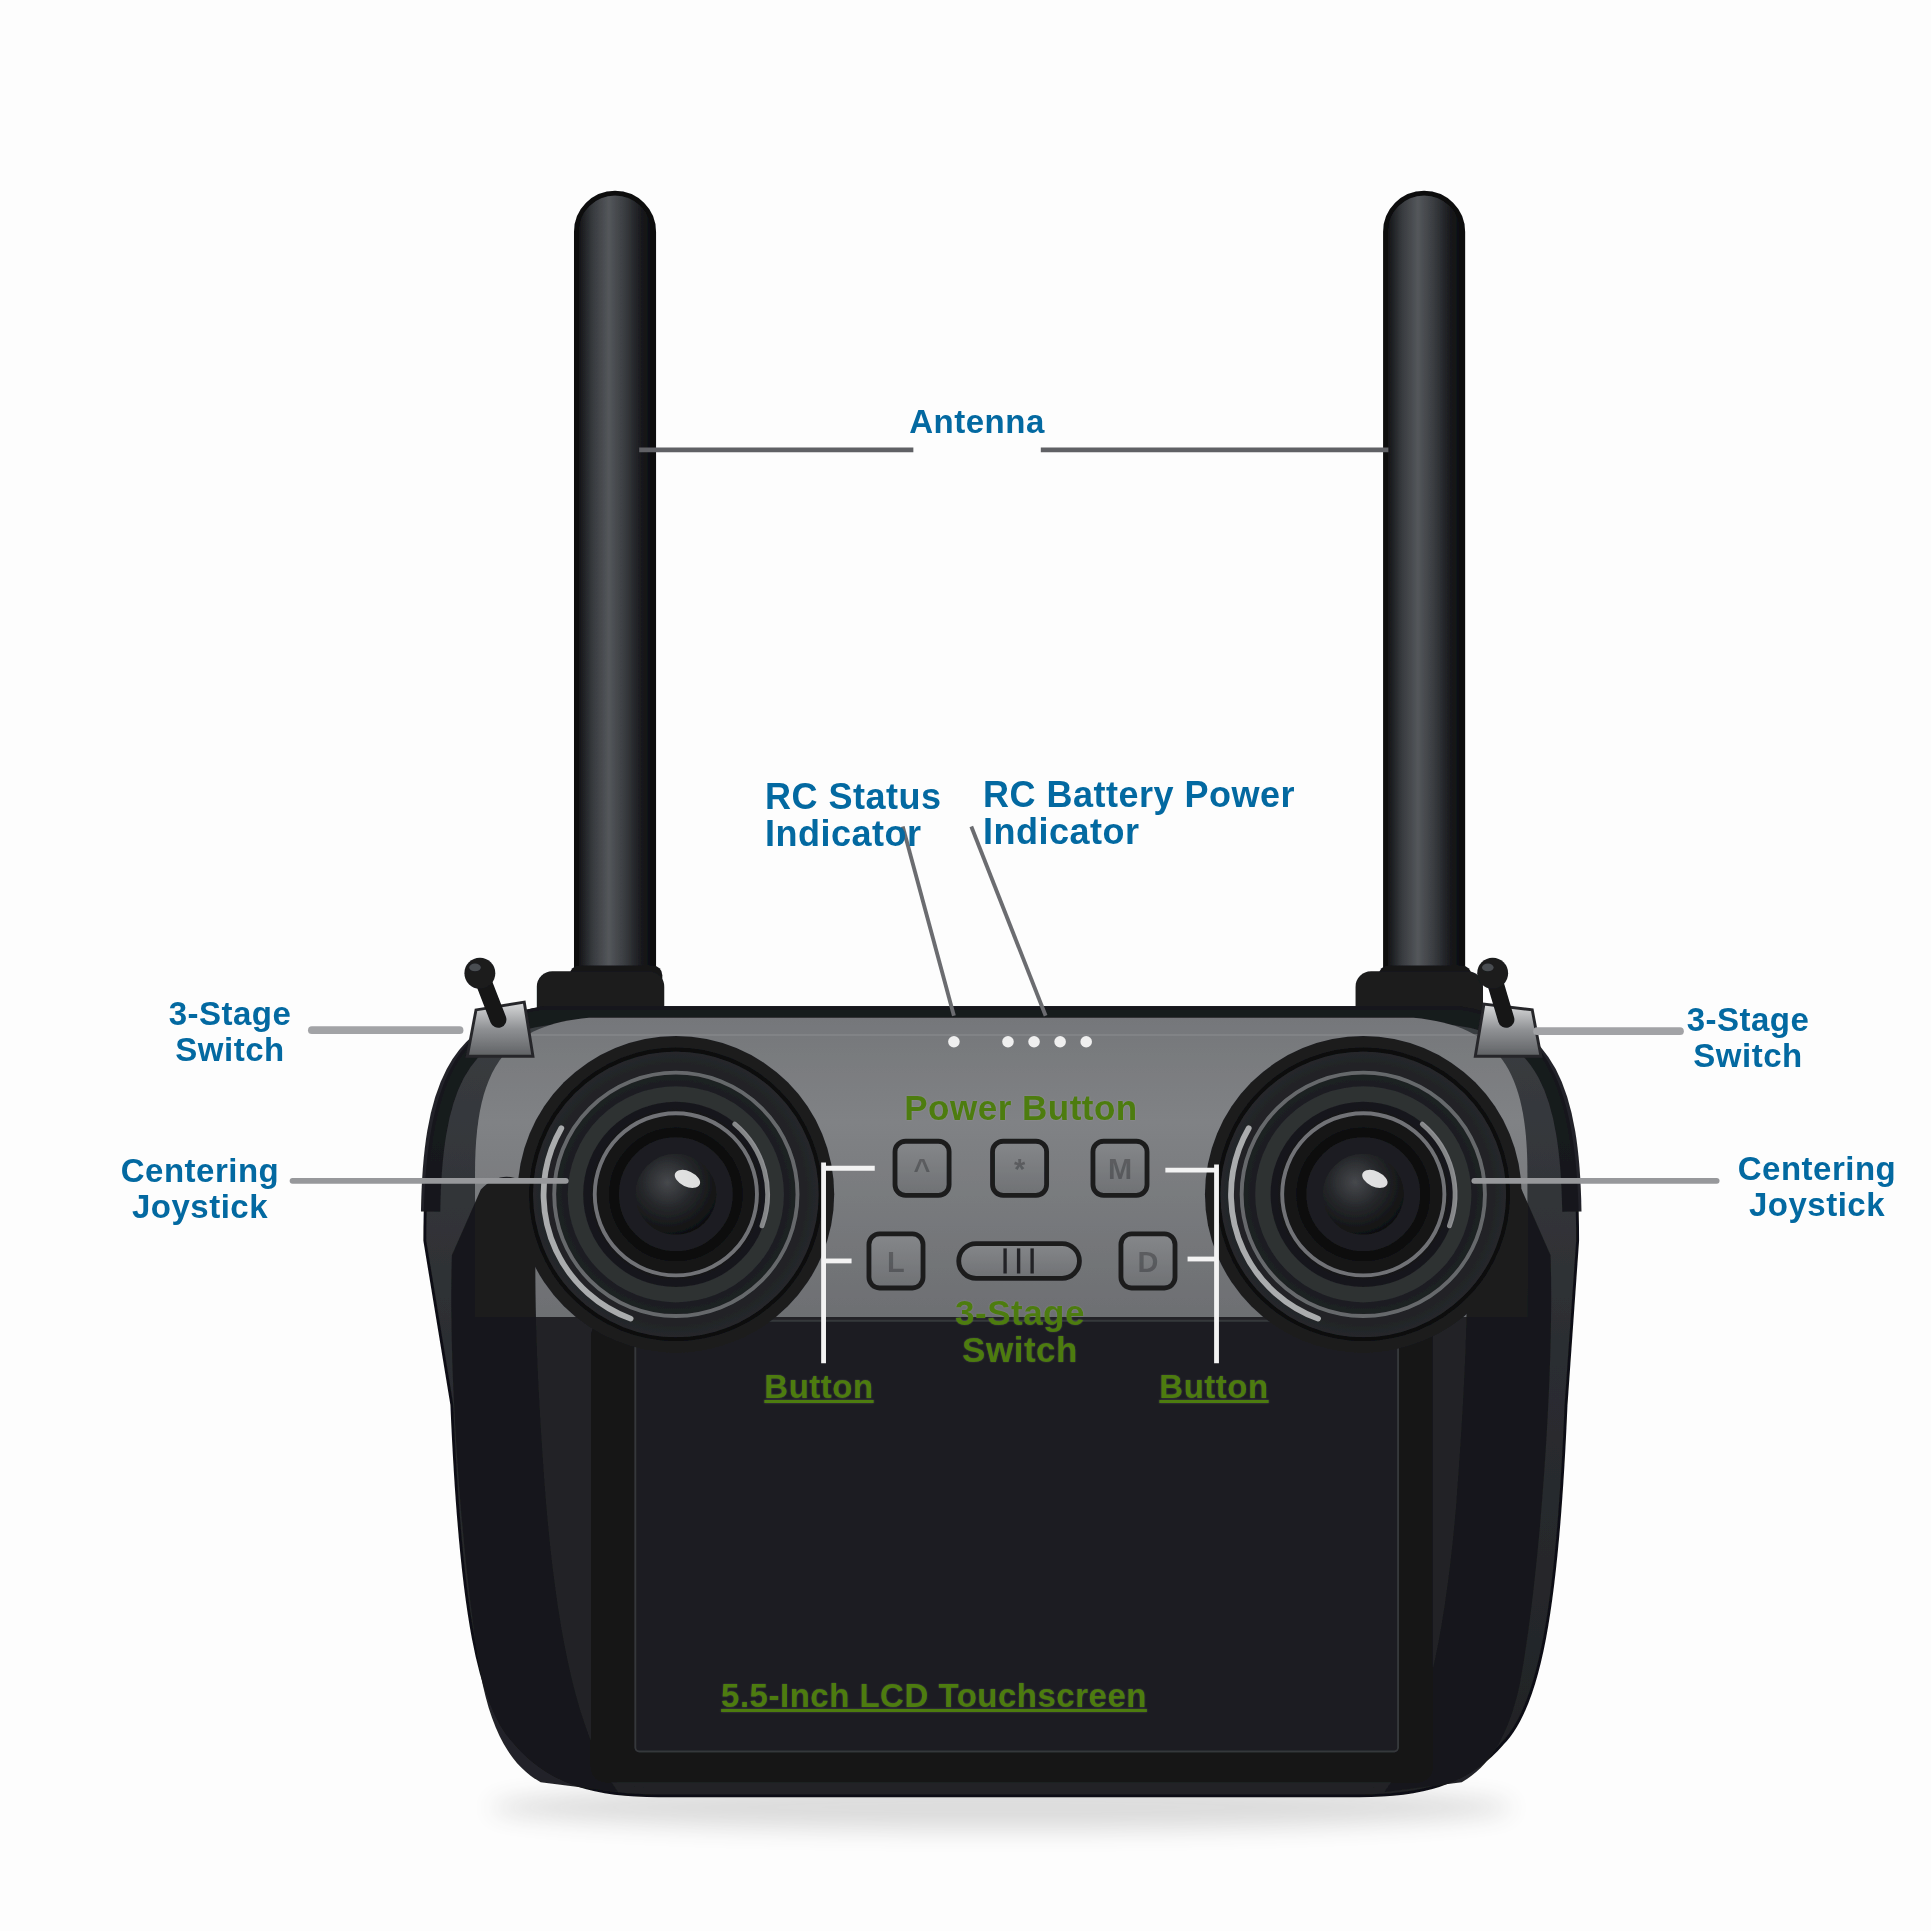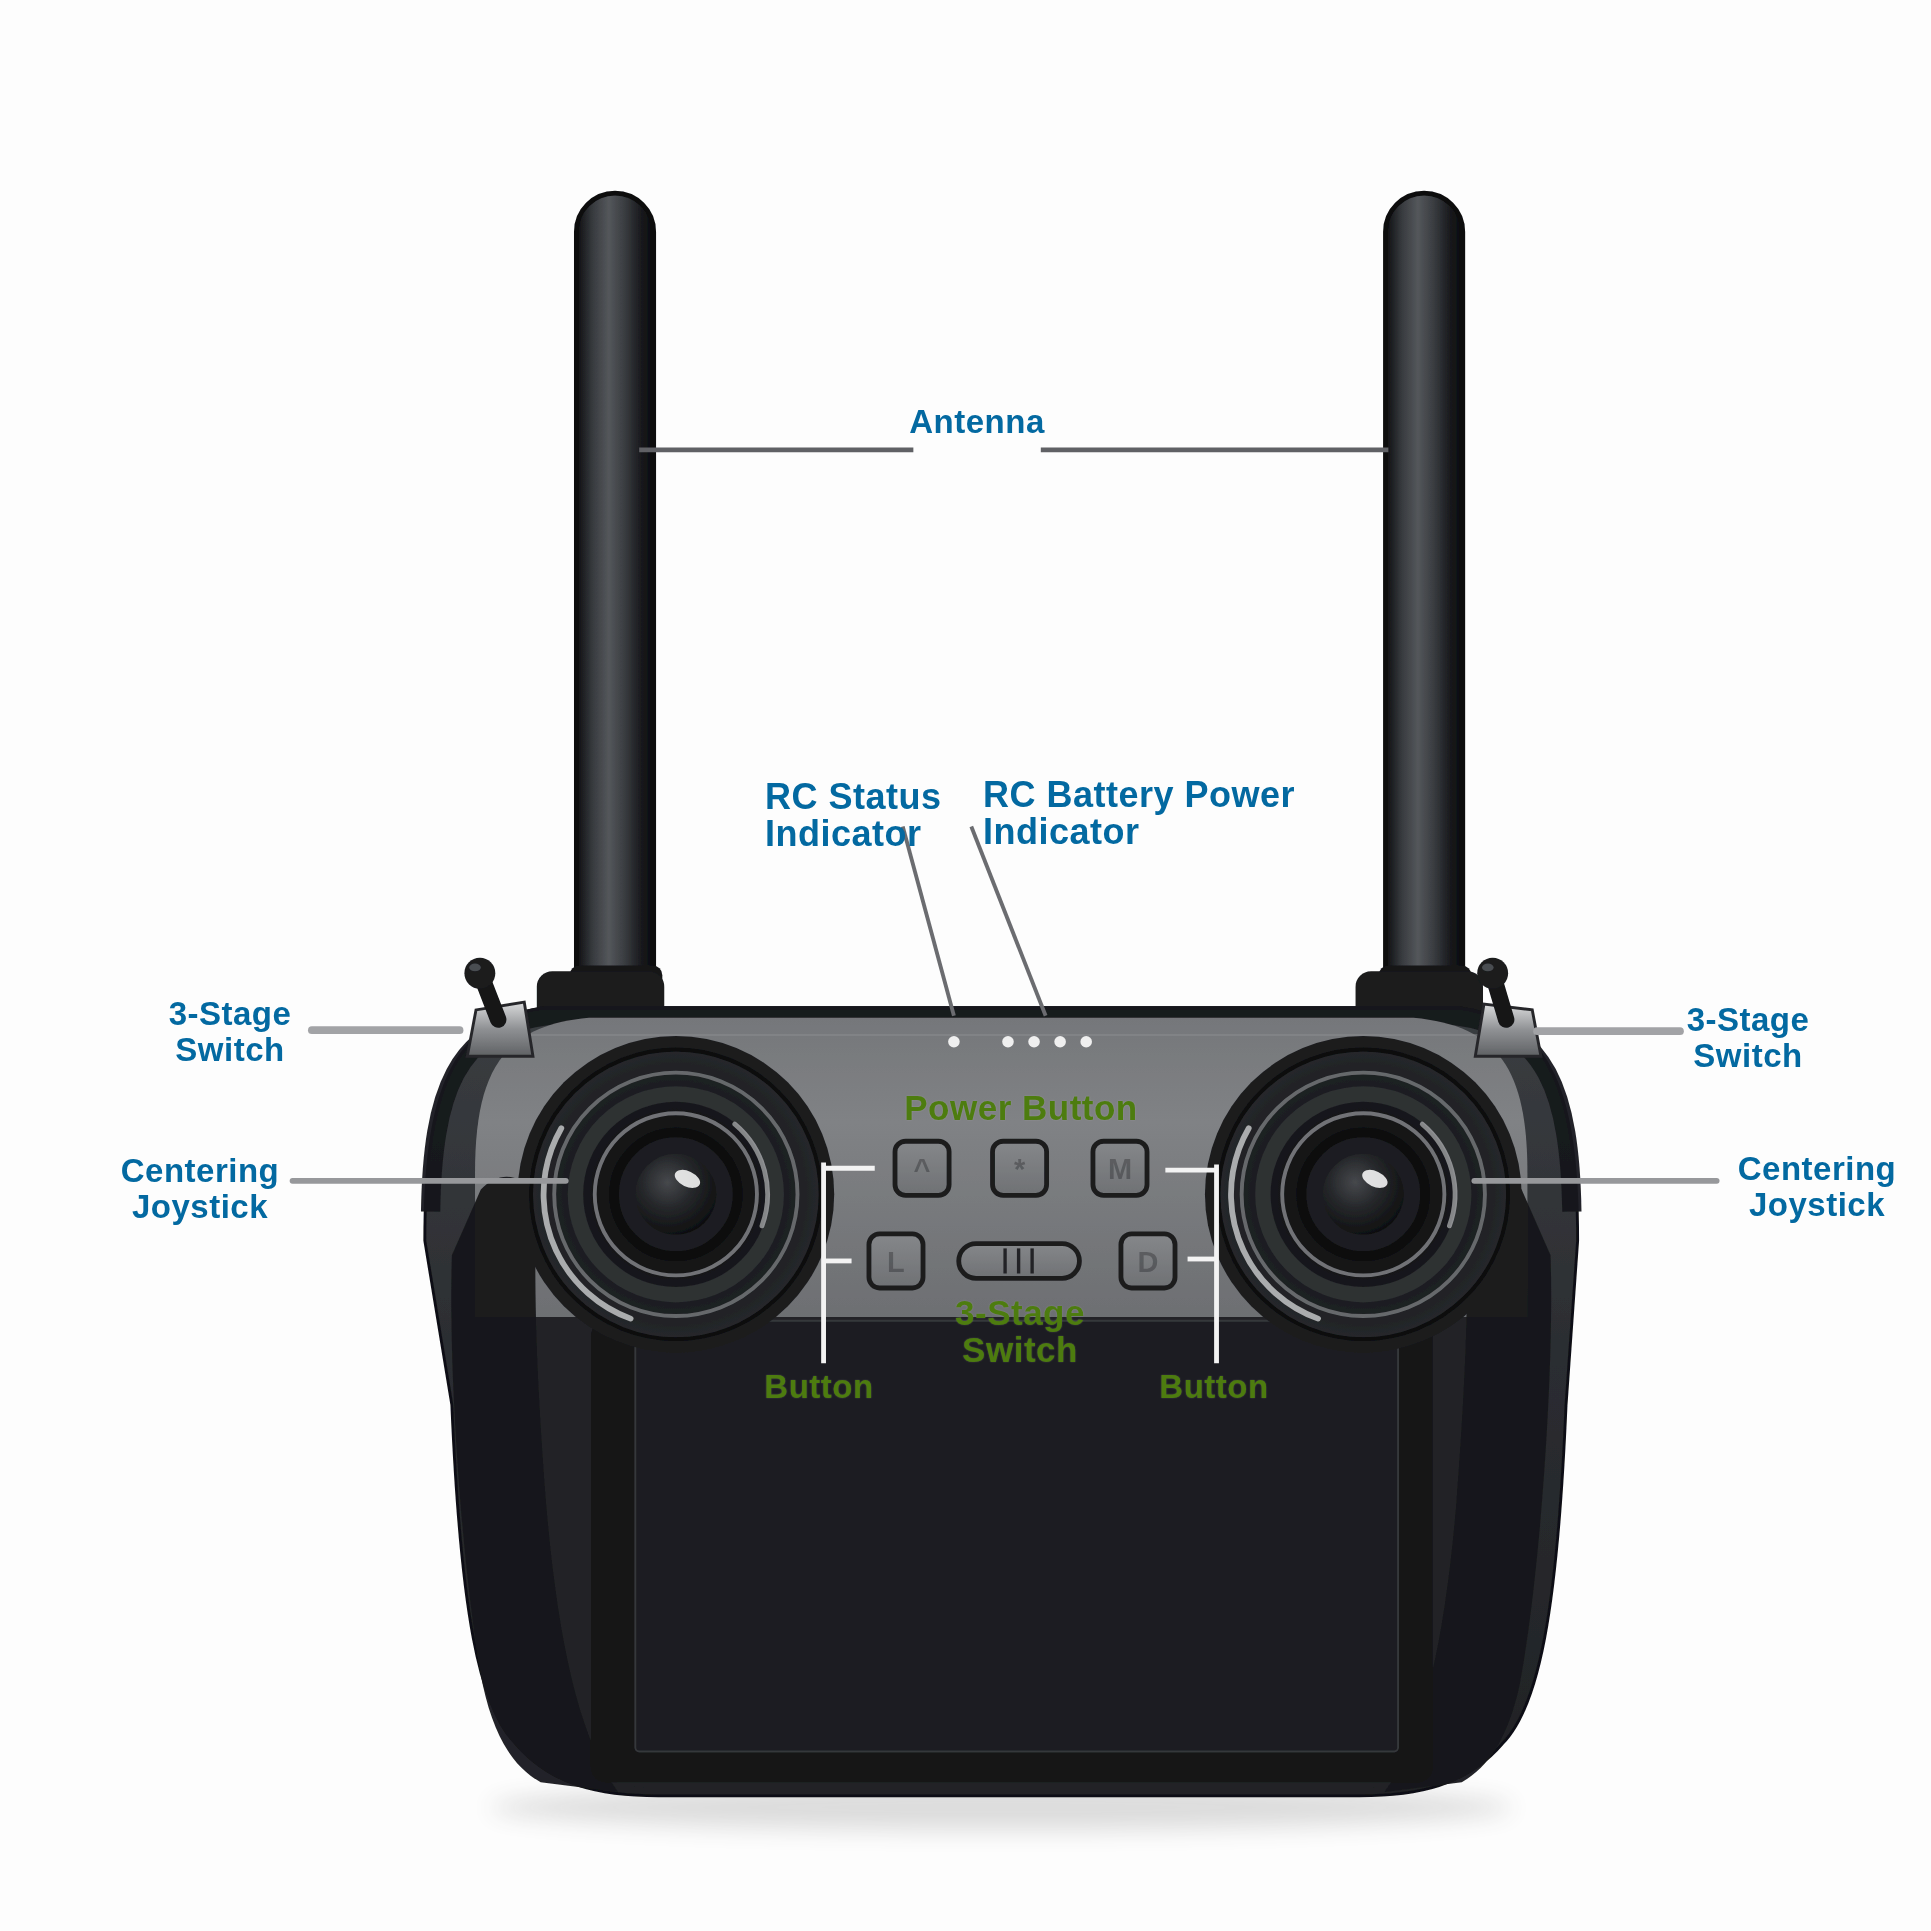--- a/index.html
+++ b/index.html
@@ -16,21 +16,21 @@
   }
   .callout.center{transform:translateX(-50%);text-align:center;}
   .callout.small{font-size:36px;line-height:37px;}
   .callout span{display:block;}
   .onbody{
     position:absolute;font-weight:700;color:#4d7c0f;white-space:nowrap;
     transform:translateX(-50%);text-align:center;letter-spacing:0.5px;
     text-shadow:0 0 1.9px rgba(255,255,255,0.2);
   }
   .onbody.big{font-size:35px;line-height:37px;}
-  .onbody.med{font-size:33px;line-height:36px;}
+  .onbody.med{font-size:33px;line-height:36px;text-decoration:underline;}
   .onbody span{display:block;}
 </style>
 </head>
 <body>
 
 <div class="canvas">
 
   <svg class="device-svg" width="1931" height="1931" viewBox="0 0 2000 2000">
     <defs>
       <linearGradient id="antg" x1="0" y1="0" x2="1" y2="0">
@@ -264,16 +264,19 @@
     </div>
 
     <div class="onbody med" style="left:819px;top:1369px">
       <span>Button</span>
     </div>
 
     <div class="onbody med" style="left:1214px;top:1369px">
       <span>Button</span>
     </div>
 
+    <div class="onbody med" style="left:934px;top:1678px">
+      <span>5.5-Inch LCD Touchscreen</span>
+    </div>
 
   </div>
 </div>
 
 
 </body></html>

